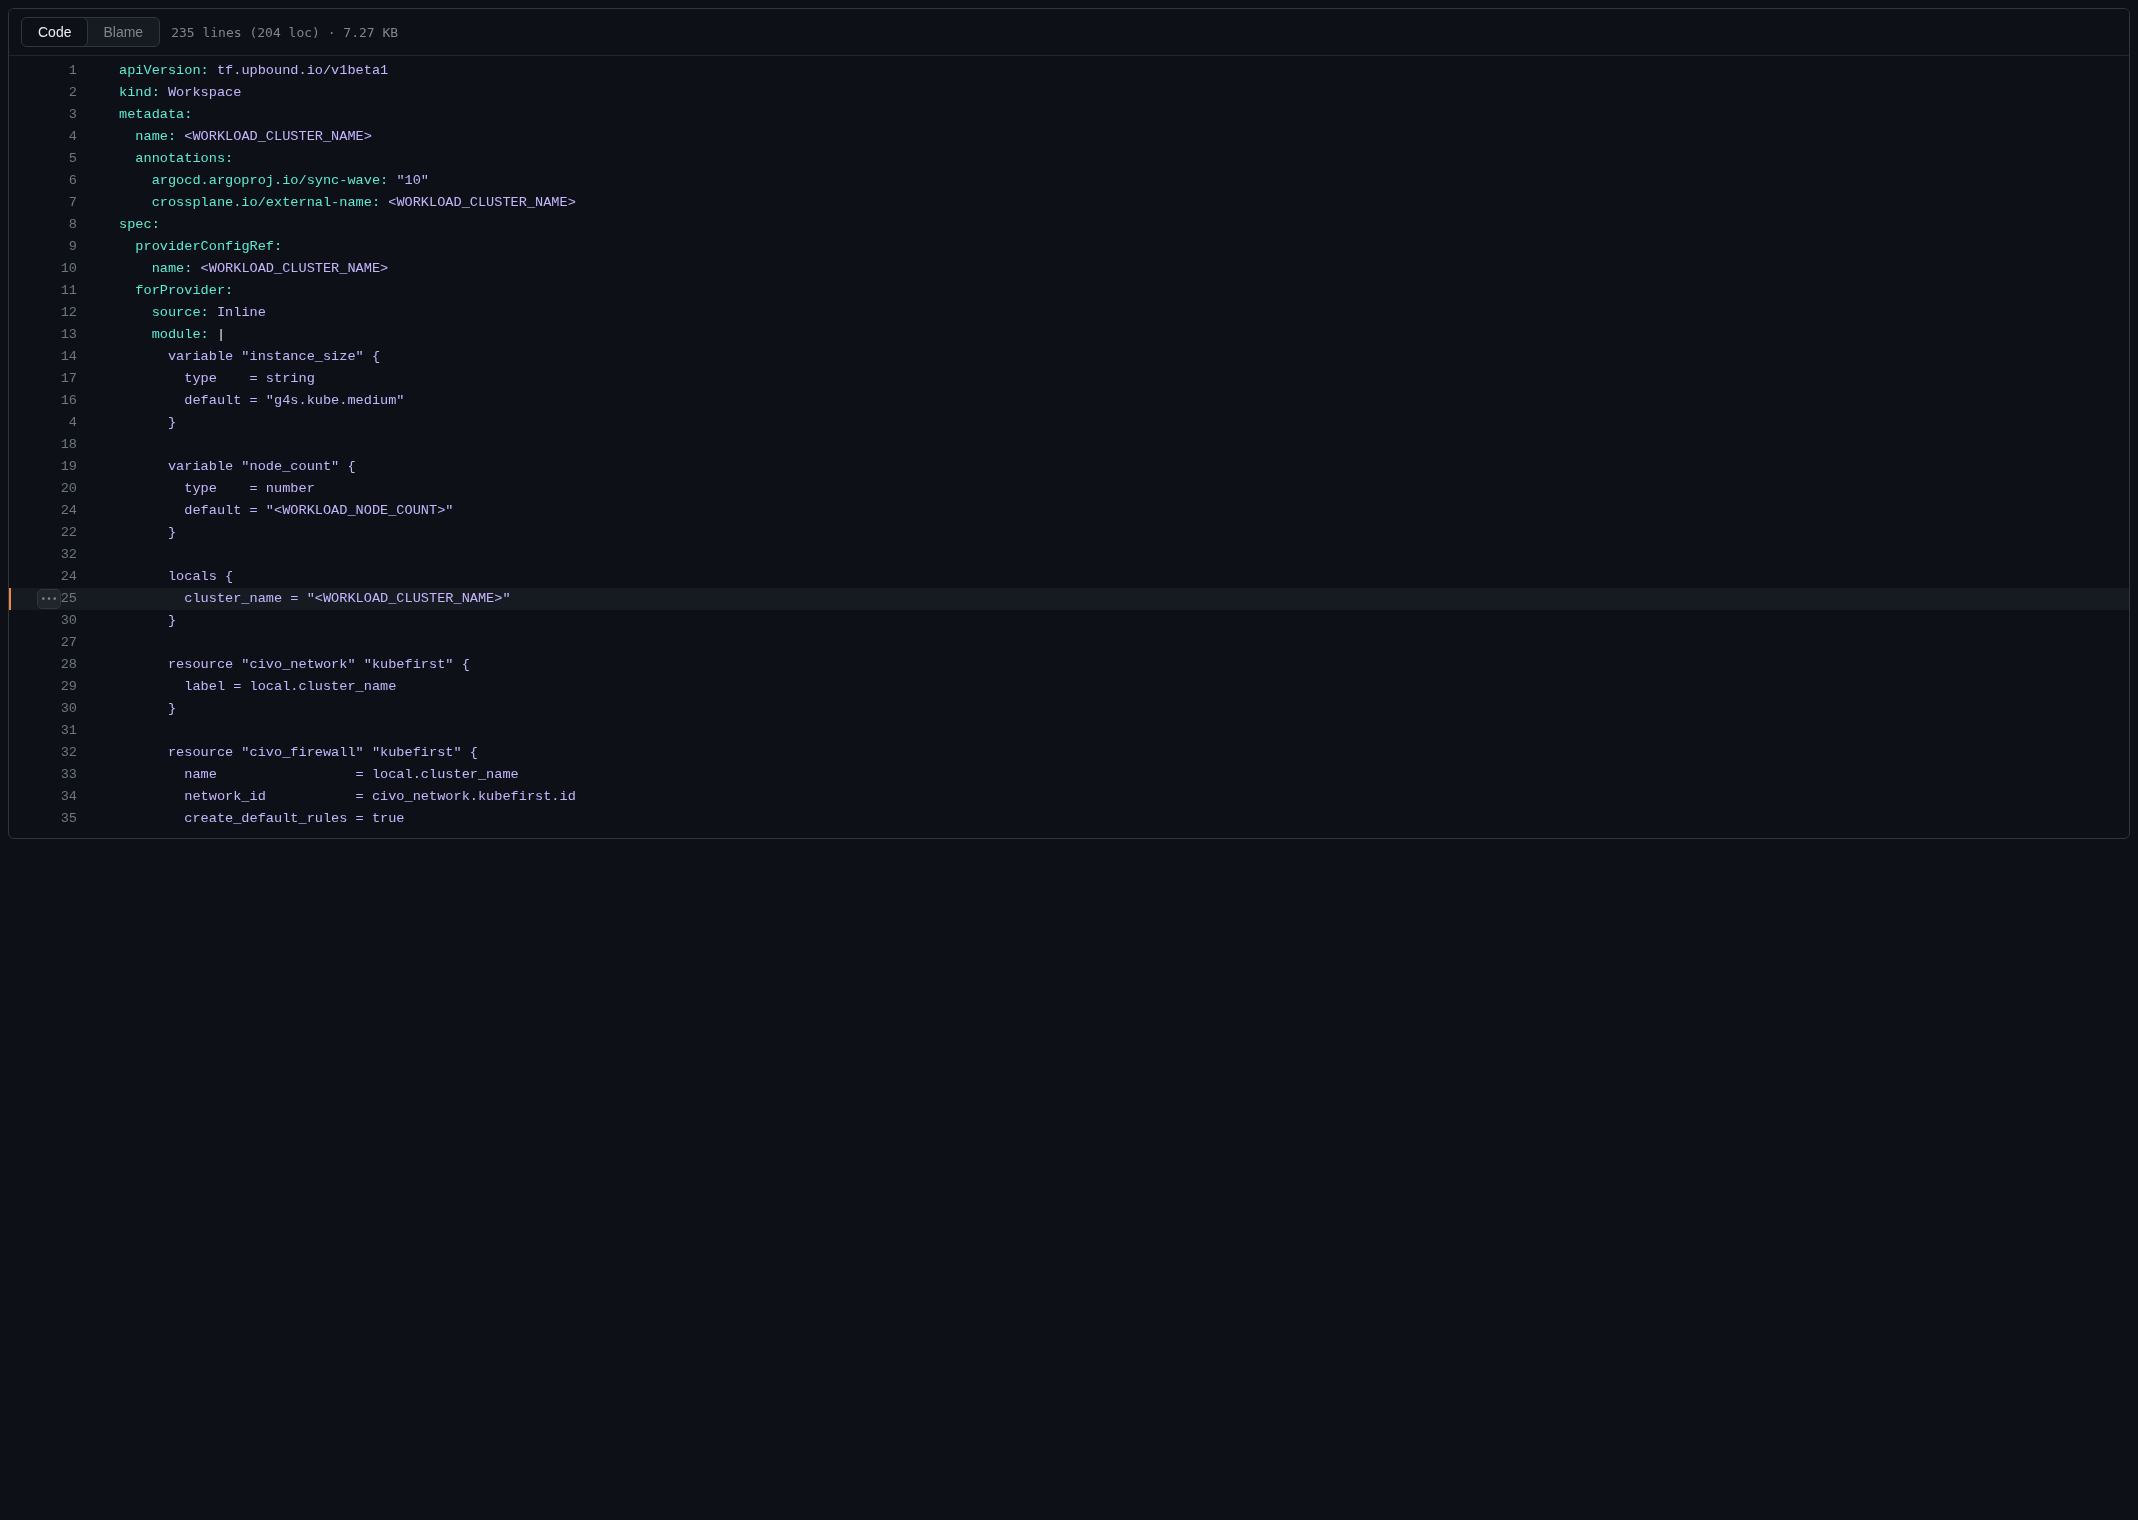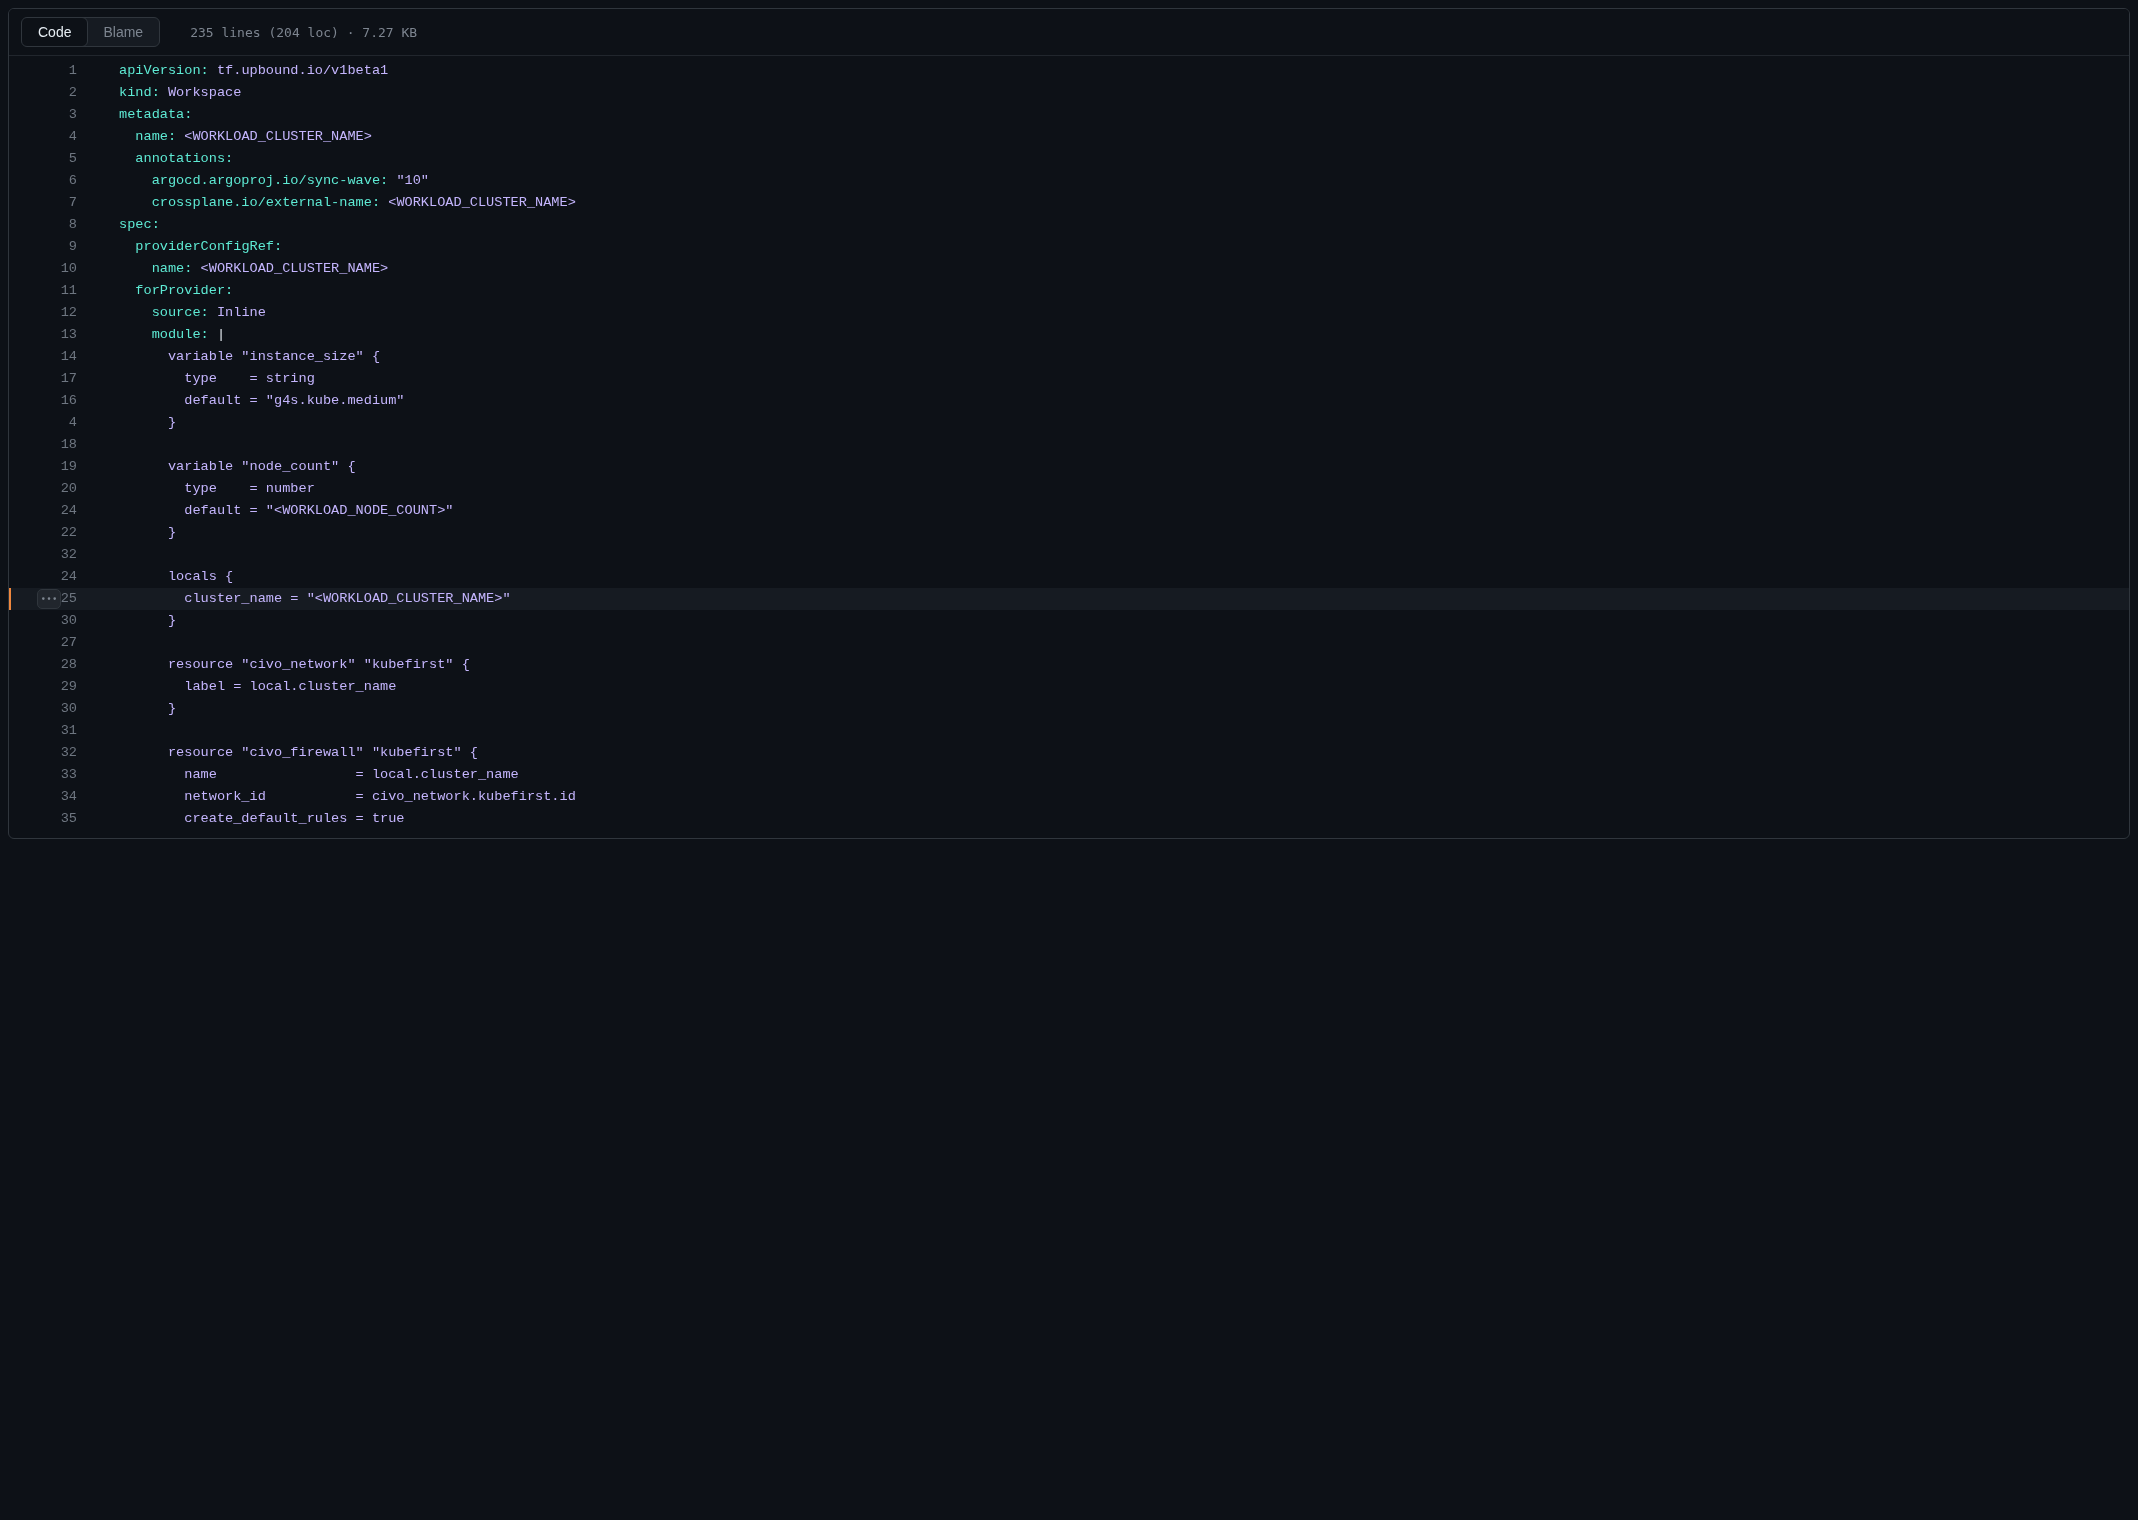--- a/index.html
+++ b/index.html
@@ -14,21 +14,21 @@
     border: 1px solid #30363d;
     border-radius: 6px;
     margin: 8px;
     overflow: hidden;
     background: #0d1117;
   }
   .toolbar {
     display: flex;
     align-items: center;
     padding: 8px 12px;
-    gap: 30px;
+    gap: 3px;
     border-bottom: 1px solid #21262d;
     background: #0d1117;
   }
   .toggle-group {
     display: flex;
     background: #161b22;
     border: 1px solid #30363d;
     border-radius: 6px;
     overflow: hidden;
   }
@@ -45,20 +45,21 @@
     background: #0d1117;
     color: #e6edf3;
     border: 1px solid #30363d;
     border-radius: 6px;
     margin: -1px;
   }
   .file-info {
     color: #7d8590;
     font-family: ui-monospace, SFMono-Regular, "SF Mono", Menlo, Consolas, monospace;
     font-size: 13px;
+    margin-left: 8px;
   }
   .code-area {
     display: flex;
     font-family: ui-monospace, SFMono-Regular, "SF Mono", Menlo, Consolas, "Liberation Mono", monospace;
     font-size: 13.6px;
     line-height: 22px;
     position: relative;
   }
   .gutter {
     flex-shrink: 0;

